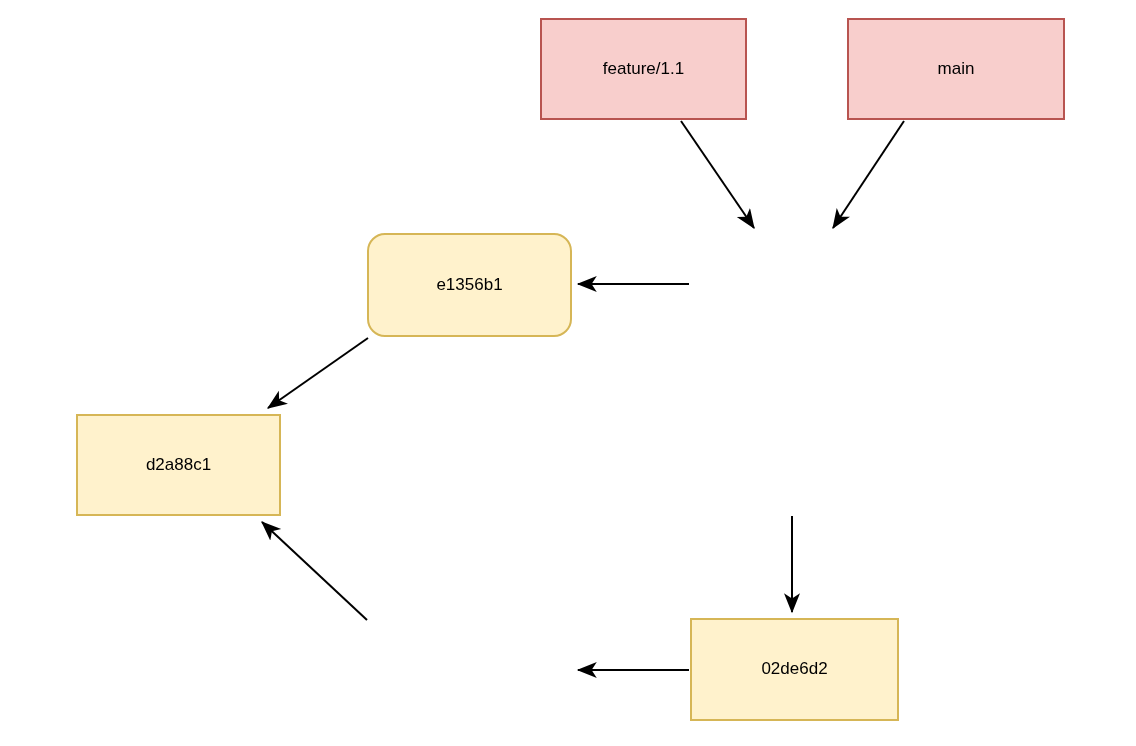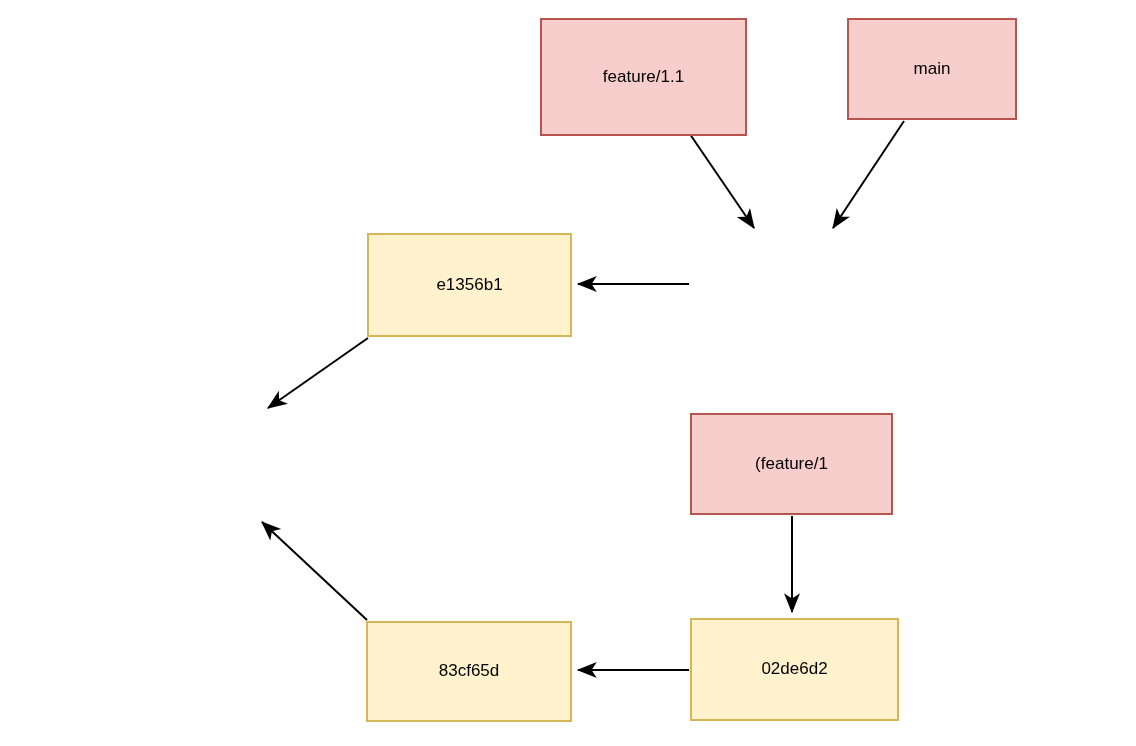--- a/index.html
+++ b/index.html
@@ -72,39 +72,36 @@
       <path fill="none" stroke="#000000" stroke-width="2" marker-end="url(#arrowhead)" d="M 681 121 L 754 228"></path>
       <path fill="none" stroke="#000000" stroke-width="2" marker-end="url(#arrowhead)" d="M 904 121 L 833 228"></path>
       <path fill="none" stroke="#000000" stroke-width="2" marker-end="url(#arrowhead)" d="M 689 284 L 578 284"></path>
       <path fill="none" stroke="#000000" stroke-width="2" marker-end="url(#arrowhead)" d="M 368 338 L 268 408"></path>
       <path fill="none" stroke="#000000" stroke-width="2" marker-end="url(#arrowhead)" d="M 792 516 L 792 612"></path>
       <path fill="none" stroke="#000000" stroke-width="2" marker-end="url(#arrowhead)" d="M 689 670 L 578 670"></path>
       <path fill="none" stroke="#000000" stroke-width="2" marker-end="url(#arrowhead)" d="M 367 620 L 262 522"></path>
     </g>
   </svg>
 
-  <div class="node node-branch" style="left: 540px; top: 18px; width: 207px; height: 118px;">
+  <div class="node node-branch" style="left: 540px; top: 18px; width: 207px; height: 102px;">
     <span class="node-label">feature/1.1</span>
   </div>
 
-  <div class="node node-branch" style="left: 847px; top: 18px; width: 170px; height: 102px;">
+  <div class="node node-branch" style="left: 847px; top: 18px; width: 218px; height: 102px;">
     <span class="node-label">main</span>
   </div>
 
-  <div class="node node-commit" style="left: 367px; top: 233px; width: 205px; height: 104px;">
+  <div class="node node-commit" style="left: 367px; top: 233px; width: 205px; height: 104px; border-radius: 18px;">
     <span class="node-label">e1356b1</span>
   </div>
 
 
-
-  <div class="node node-branch" style="left: 690px; top: 413px; width: 203px; height: 102px;">
-    <span class="node-label">(feature/1</span>
+  <div class="node node-commit" style="left: 76px; top: 414px; width: 205px; height: 102px;">
+    <span class="node-label">d2a88c1</span>
   </div>
 
-  <div class="node node-commit" style="left: 366px; top: 621px; width: 206px; height: 101px;">
-    <span class="node-label">83cf65d</span>
-  </div>
+
 
   <div class="node node-commit" style="left: 690px; top: 618px; width: 209px; height: 103px;">
     <span class="node-label">02de6d2</span>
   </div>
 
 </div>
 
 </body></html>

